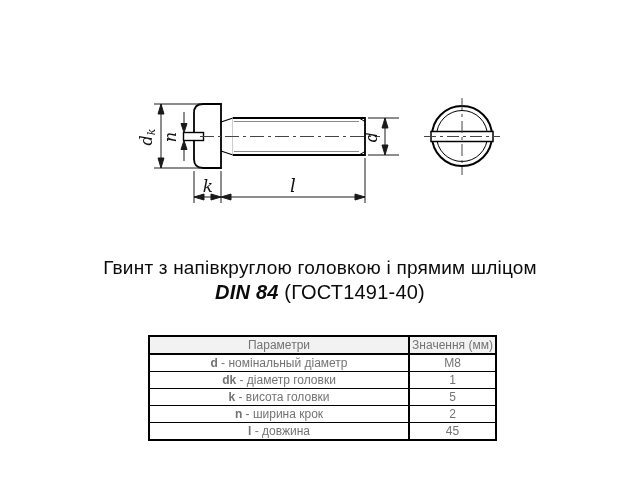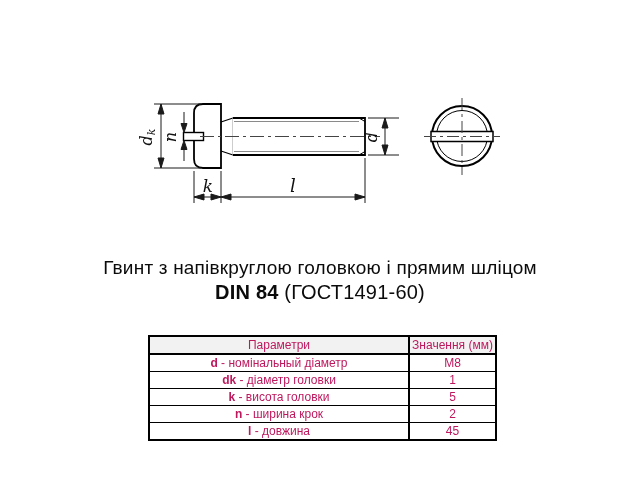--- a/index.html
+++ b/index.html
@@ -12,27 +12,27 @@
   
   svg.drawing{position:absolute;left:0;top:0;}
   .dimtext{font-family:"DejaVu Serif","Liberation Serif",serif;font-style:italic;fill:#111;}
 
   
   .title-block{
     position:absolute;left:0;top:256px;width:640px;text-align:center;
     font-size:19px;line-height:24px;color:#0b0b0b;letter-spacing:0.2px;
   }
   .title-line2{font-size:20px;}
-  .title-line2 b{font-weight:bold;}
+  .title-line2 b{font-weight:bold;font-style:italic;}
 
   
   table.params{
     position:absolute;left:148px;top:335px;width:347px;
     border-collapse:collapse;table-layout:fixed;
-    font-size:12px;color:#be185d;background:#fff;
+    font-size:12px;color:#737373;background:#fff;
   }
   table.params td,table.params th{
     border:1px solid #000;text-align:center;vertical-align:middle;
     padding:1px 2px;height:13px;font-weight:normal;white-space:nowrap;overflow:hidden;
   }
   table.params{border:2px solid #000;}
   table.params col.c-param{width:260px;}
   table.params col.c-value{width:87px;}
   table.params tr.head th{background:#f2f2f2;border-bottom:2px solid #000;}
   table.params td:first-child,table.params th:first-child{border-right:2px solid #000;}
@@ -111,21 +111,21 @@
         <polygon points="221,197 231,194 231,200"></polygon>
         <polygon points="365,197 355,194 355,200"></polygon>
         <text class="dimtext" x="208" y="192" text-anchor="middle" font-size="17" stroke="none">k</text>
         <text class="dimtext" x="293" y="192" text-anchor="middle" font-size="18" stroke="none">l</text>
       </g>
     </g>
   </svg>
 
   <div class="title-block">
     <div class="title-line1">Гвинт з напівкруглою головкою і прямим шліцом</div>
-    <div class="title-line2"><b>DIN 84</b><span> (ГОСТ1491-60)</span></div>
+    <div class="title-line2"><b>DIN 84</b><span> (ГОСТ1491-40)</span></div>
   </div>
 
   <table class="params">
     <colgroup>
         <col class="c-param">
         <col class="c-value">
       </colgroup>
     <tbody>
         <tr class="head">
       <th>Параметри</th>

